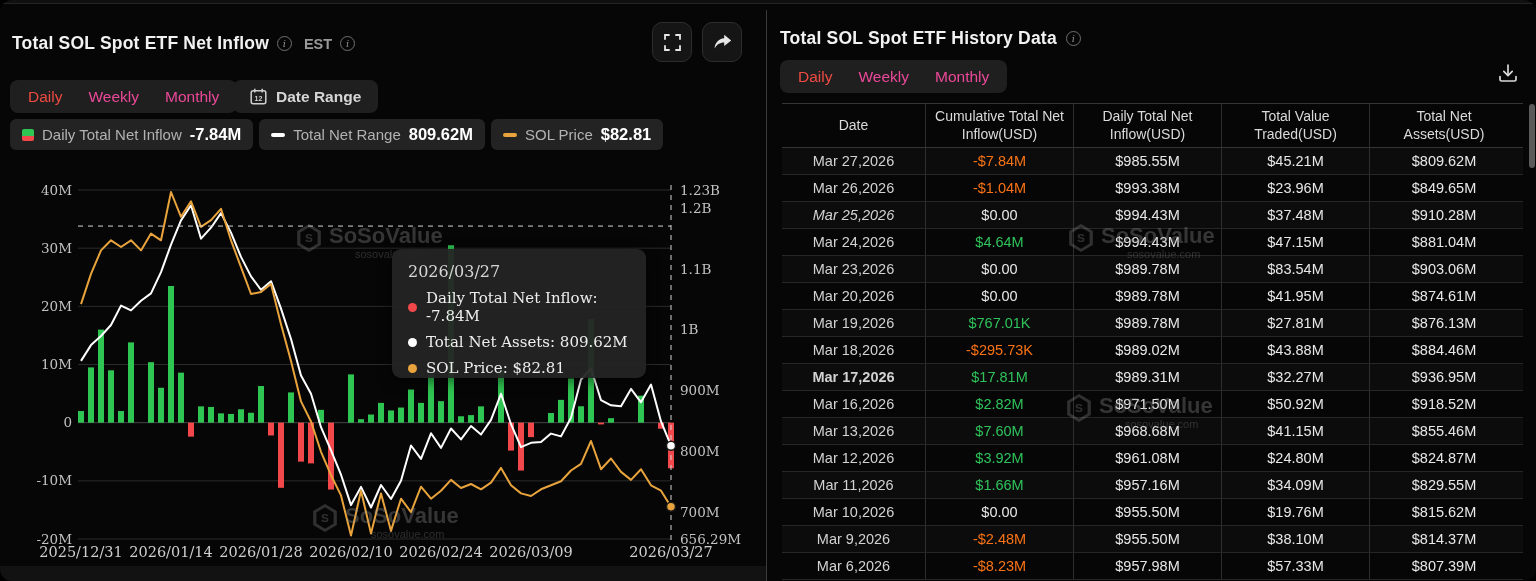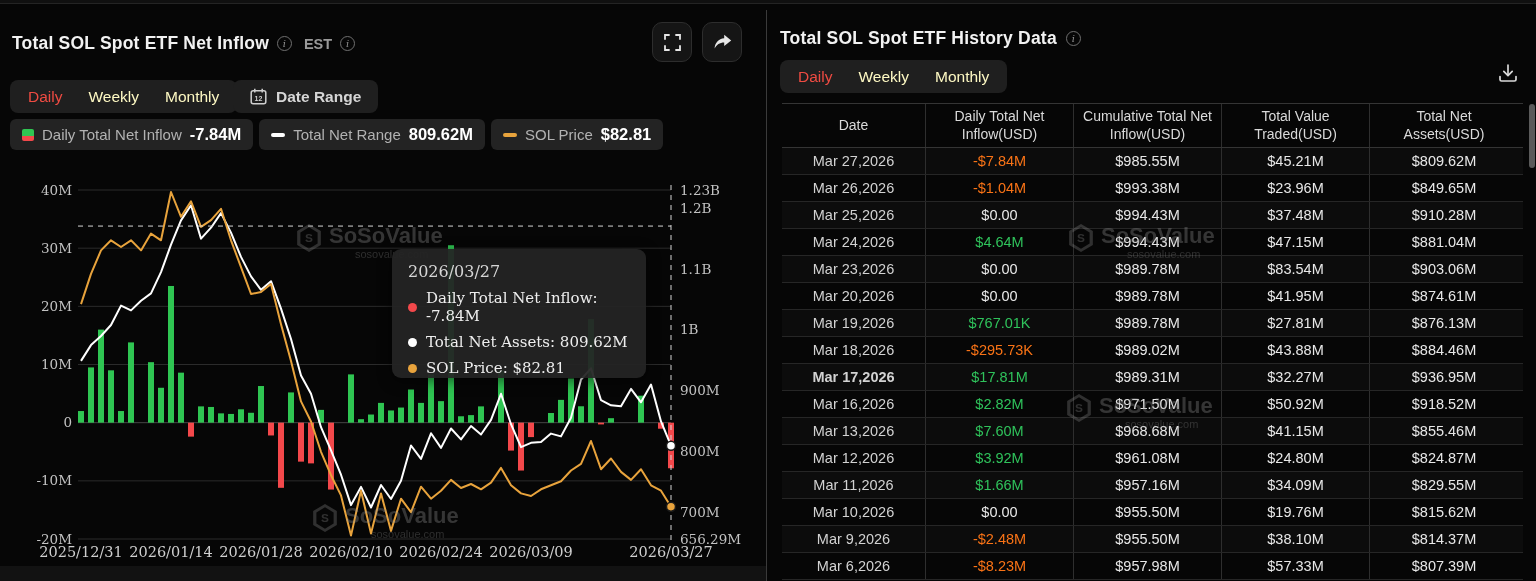--- a/index.html
+++ b/index.html
@@ -1,35 +1,35 @@
 <!DOCTYPE html>
 <html><head>
 <meta charset="utf-8">
 <style>
   * { margin:0; padding:0; box-sizing:border-box; }
   html,body { background:#000; }
   .page { position:relative; width:1536px; height:581px; background:#060606;
-          overflow:hidden; font-family:"Liberation Sans", sans-serif; }
+          overflow:hidden; font-family:"Liberation Sans", sans-serif;border-radius:12px; }
   .top-strip { position:absolute; left:0; top:0; width:100%; height:4px; background:#101010;
                border-bottom:1px solid #242424; }
 
   
   .panel-left { position:absolute; left:0; top:0; width:766px; height:581px; }
   .lp-header { position:absolute; left:12px; top:33px; display:flex; align-items:center; gap:8px; z-index:4; }
   .lp-header h1, .rp-header h2 { font-size:17.5px; font-weight:bold; color:#f2f2f2; letter-spacing:.2px; }
   .info { width:15px; height:15px; border:1px solid #6f6f6f; border-radius:50%; color:#8f8f8f;
           font-size:10px; line-height:1; display:inline-flex; align-items:center; justify-content:center;
           font-family:"DejaVu Serif", serif; font-style:italic; flex:0 0 auto; }
   .est { color:#9a9a9a; font-weight:bold; font-size:14.5px; margin-left:4px; }
   .hdr-btns { position:absolute; left:652px; top:22px; display:flex; gap:10px; z-index:4; }
   .icon-btn { width:40px; height:40px; border-radius:10px; background:#151515; border:1px solid #2d2d2d;
               display:flex; align-items:center; justify-content:center; cursor:pointer; }
   .tab-group { position:absolute; display:flex; align-items:center; height:33px; background:#1f1f1f;
                border-radius:8px; padding:0 5px; z-index:4; }
-  .tab { background:none; border:none; color:#fef9c3; font-size:15.5px; padding:0 13px; height:100%;
+  .tab { background:none; border:none; color:#ec4899; font-size:15.5px; padding:0 13px; height:100%;
          font-family:inherit; cursor:pointer; }
   .tab.active { color:#ee4b42; }
   .lp-tabs { left:10px; top:80px; }
   .date-range { position:absolute; left:233px; top:80px; height:33px; background:#1f1f1f; border:none;
                 border-radius:8px; color:#d6d6d6; font-size:15.5px; font-weight:bold; display:flex;
                 align-items:center; gap:9px; padding:0 17px; font-family:inherit; cursor:pointer; z-index:4; }
   .legend { position:absolute; left:10px; top:119px; display:flex; gap:6px; z-index:4; }
   .chip { display:flex; align-items:center; gap:8px; background:#232323; border-radius:6px;
           padding:0 12px; height:31px; }
   .chip .lbl { color:#b2b2b2; font-size:15px; white-space:nowrap; }
@@ -302,42 +302,42 @@
       <svg width="20" height="20" viewBox="0 0 20 20" fill="none" stroke="#d9d9d9" stroke-width="1.7" stroke-linecap="round" stroke-linejoin="round">
         <path d="M10 2 V12"></path>
           <path d="M5.8 8.4 L10 12.6 L14.2 8.4"></path>
           <path d="M2 13.5 V16.5 Q2 18 3.5 18 H16.5 Q18 18 18 16.5 V13.5"></path>
       </svg>
     </button>
 
     <div class="table">
       <div class="thead" id="thead">
           <div class="th" style="width: 144px;">Date</div>
+          <div class="th" style="width: 148px;">Cumulative Total Net Inflow(USD)</div>
           <div class="th" style="width: 148px;">Daily Total Net Inflow(USD)</div>
-          <div class="th" style="width: 148px;">Cumulative Total Net Inflow(USD)</div>
           <div class="th" style="width: 148px;">Total Value Traded(USD)</div>
           <div class="th" style="width: 148px;">Total Net Assets(USD)</div>
         </div>
       <div id="tbody">
           <div class="tr">
             <div class="td" style="width: 144px;">Mar 27,2026</div>
             <div class="td neg" style="width: 148px;">-$7.84M</div>
             <div class="td" style="width: 148px;">$985.55M</div>
             <div class="td" style="width: 148px;">$45.21M</div>
             <div class="td" style="width: 148px;">$809.62M</div>
           </div>
           <div class="tr">
             <div class="td" style="width: 144px;">Mar 26,2026</div>
             <div class="td neg" style="width: 148px;">-$1.04M</div>
             <div class="td" style="width: 148px;">$993.38M</div>
             <div class="td" style="width: 148px;">$23.96M</div>
             <div class="td" style="width: 148px;">$849.65M</div>
           </div>
           <div class="tr">
-            <div class="td" style="width: 144px;">Mar 25,2026</div>
+            <div class="td" style="width: 144px; font-style: italic;">Mar 25,2026</div>
             <div class="td" style="width: 148px;">$0.00</div>
             <div class="td" style="width: 148px;">$994.43M</div>
             <div class="td" style="width: 148px;">$37.48M</div>
             <div class="td" style="width: 148px;">$910.28M</div>
           </div>
           <div class="tr">
             <div class="td" style="width: 144px;">Mar 24,2026</div>
             <div class="td pos" style="width: 148px;">$4.64M</div>
             <div class="td" style="width: 148px;">$994.43M</div>
             <div class="td" style="width: 148px; text-align: center;">$47.15M</div>

